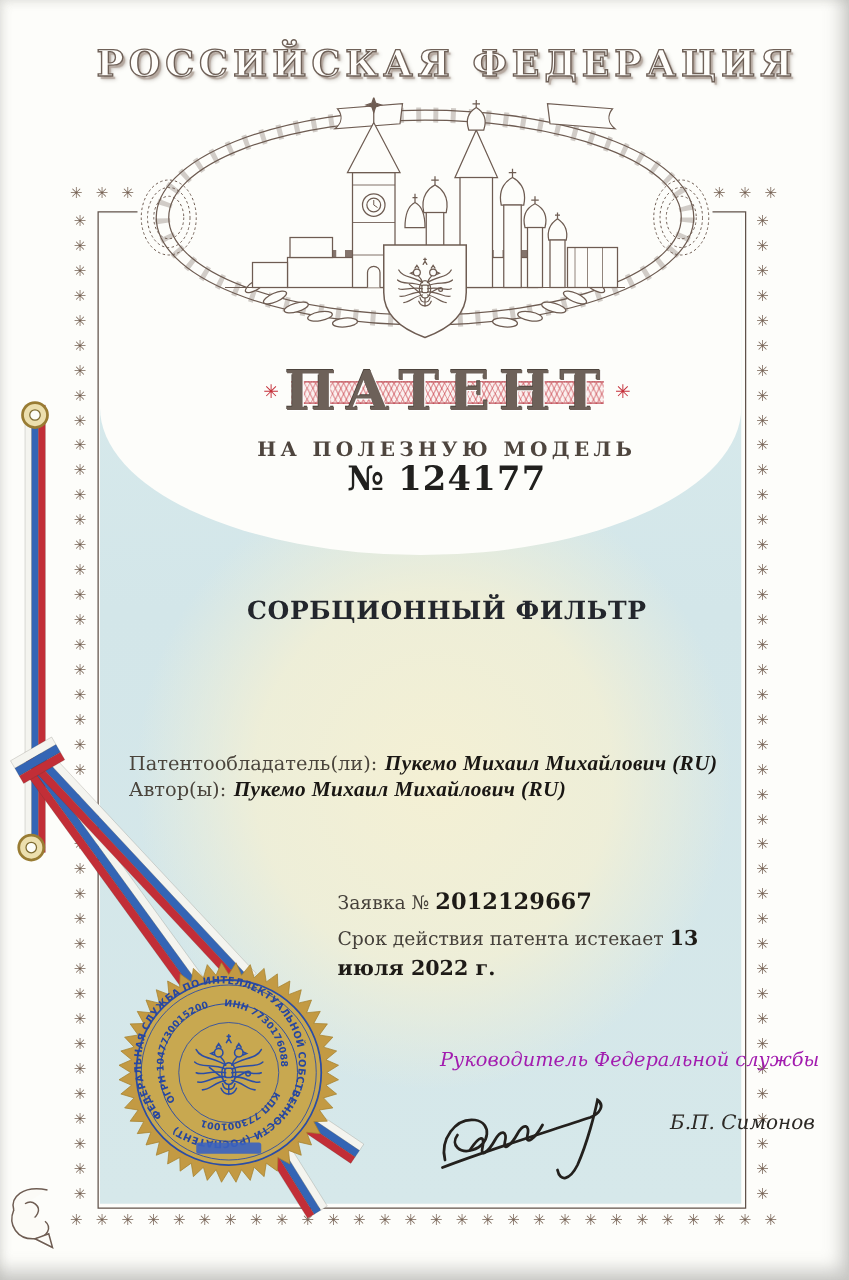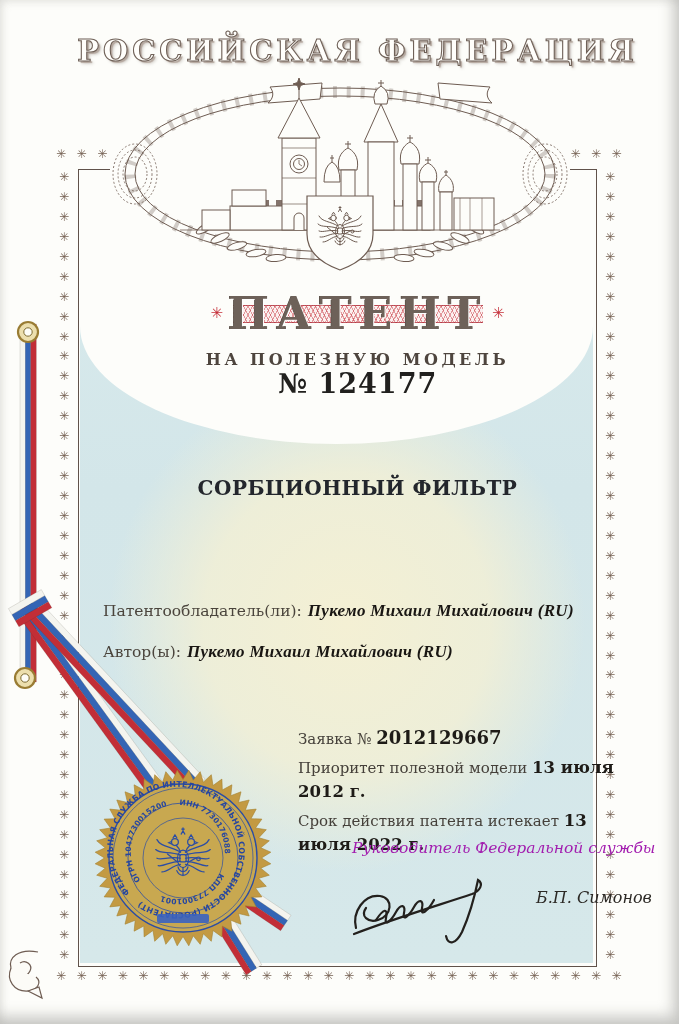--- a/index.html
+++ b/index.html
@@ -33,22 +33,22 @@
   .gband .rose{position:absolute;top:-3px;font-size:15px;line-height:20px;color:#c5303a;
      font-family:"DejaVu Sans","Liberation Sans",sans-serif;}
   .rose.l{left:-22px;} .rose.r{right:-22px;}
   .patent-word{position:relative;z-index:1;font-size:44px;font-weight:bold;letter-spacing:7px;color:#6d6159;
      text-shadow:1px 1px 0 #ffffff,-0.5px -0.5px 0 #4c433c;}
   .kind{top:350px;font-size:16px;font-weight:600;letter-spacing:3.5px;color:#4e453e;transform:translateX(18px);}
   .docnum{top:368px;font-size:27px;font-weight:bold;letter-spacing:1px;color:#21201e;transform:translateX(18px);}
   .model-title{top:476px;font-size:20px;font-weight:bold;letter-spacing:.5px;color:#23262c;transform:translateX(18px);}
   .party{position:absolute;left:103px;z-index:6;font-size:15.5px;color:#4a443c;}
   .party b{font-style:italic;font-size:17px;color:#191613;margin-left:6px;letter-spacing:.3px;font-family:Liberation Serif, serif;}
-  .p-holder{top:585px;} .p-author{top:626px;}
-  .details{position:absolute;left:298px;top:710px;width:330px;z-index:6;font-size:15px;color:#45403a;line-height:23px;margin-top:16px;}
+  .p-holder{top:585px;} .p-author{top:606px;}
+  .details{position:absolute;left:270px;top:710px;width:330px;z-index:6;font-size:15px;color:#45403a;line-height:23px;}
   .details p{margin:0 0 5px 0;}
   .details b{font-size:16.5px;color:#1e1b17;}
   .details .appnum{font-size:18px;}
   .details .bi{font-style:italic;}
   .officials{position:absolute;left:352px;top:838px;z-index:6;font-style:italic;font-size:15.5px;color:#a21caf;line-height:20px;}
   .sig{position:absolute;left:350px;top:868px;z-index:6;}
   .off-name{position:absolute;left:536px;top:888px;z-index:6;font-style:italic;font-size:16px;color:#2c2925;}
   .svg-abs{position:absolute;z-index:4;}
   .seal-svg{position:absolute;left:93px;top:768px;z-index:5;}
   .curl-svg{position:absolute;left:2px;top:946px;z-index:3;}
@@ -311,21 +311,20 @@
   <div class="hdr kind">НА ПОЛЕЗНУЮ МОДЕЛЬ</div>
   <div class="hdr docnum">№ 124177</div>
 
   <div class="hdr model-title">СОРБЦИОННЫЙ ФИЛЬТР</div>
 
   <p class="party p-holder"><span>Патентообладатель(ли):</span><b>Пукемо Михаил Михайлович (RU)</b></p>
   <p class="party p-author"><span>Автор(ы):</span><b>Пукемо Михаил Михайлович (RU)</b></p>
 
   <div class="details">
     <p><span>Заявка №</span> <b class="appnum">2012129667</b></p>
-    <p><span>Приоритет полезной модели</span> <b>13 июля 2012 г.</b></p>
     <p><span>Срок действия патента истекает</span> <b>13 июля 2022 г.</b></p>
   </div>
 
   <div class="officials">
     <div>Руководитель Федеральной службы</div>
   </div>
   <svg class="sig" width="150" height="80" viewBox="0 0 150 80">
     <g fill="none" stroke="#23201d" stroke-width="2.2" stroke-linecap="round">
       <path d="M6,60 C2,44 14,26 30,28 C44,30 42,48 28,52 C18,55 10,48 16,40"></path>
       <path d="M26,52 c8,-12 12,-12 10,-2 c-2,9 5,3 10,-6 c5,-9 10,-7 8,1 c-2,9 5,3 10,-6 c5,-9 10,-7 8,1 c-2,9 6,3 12,-8"></path>

